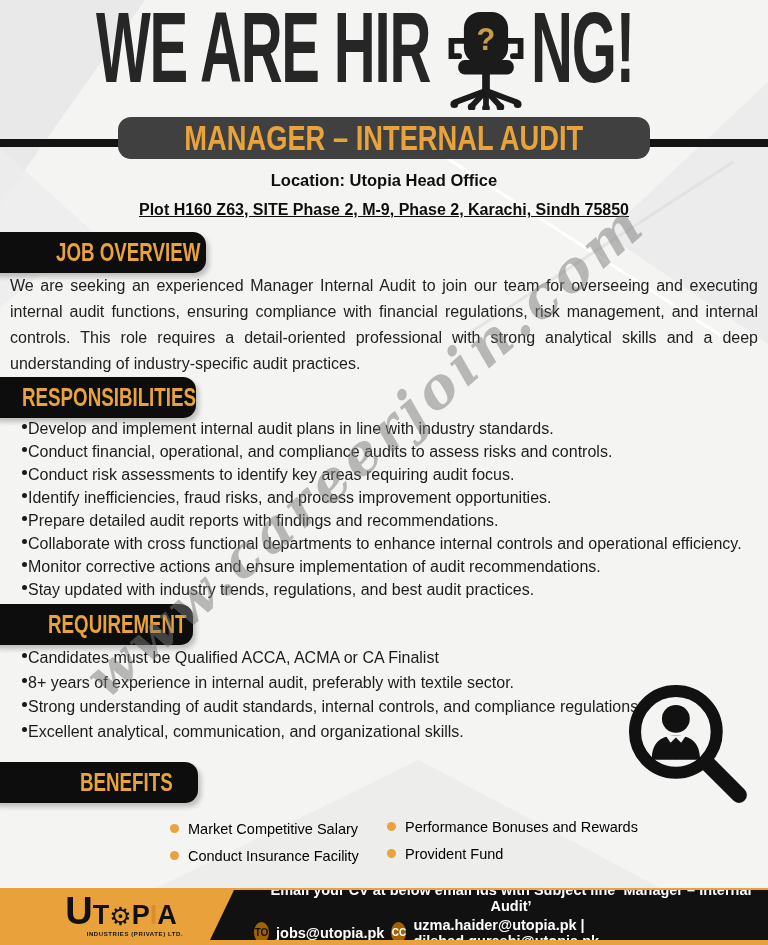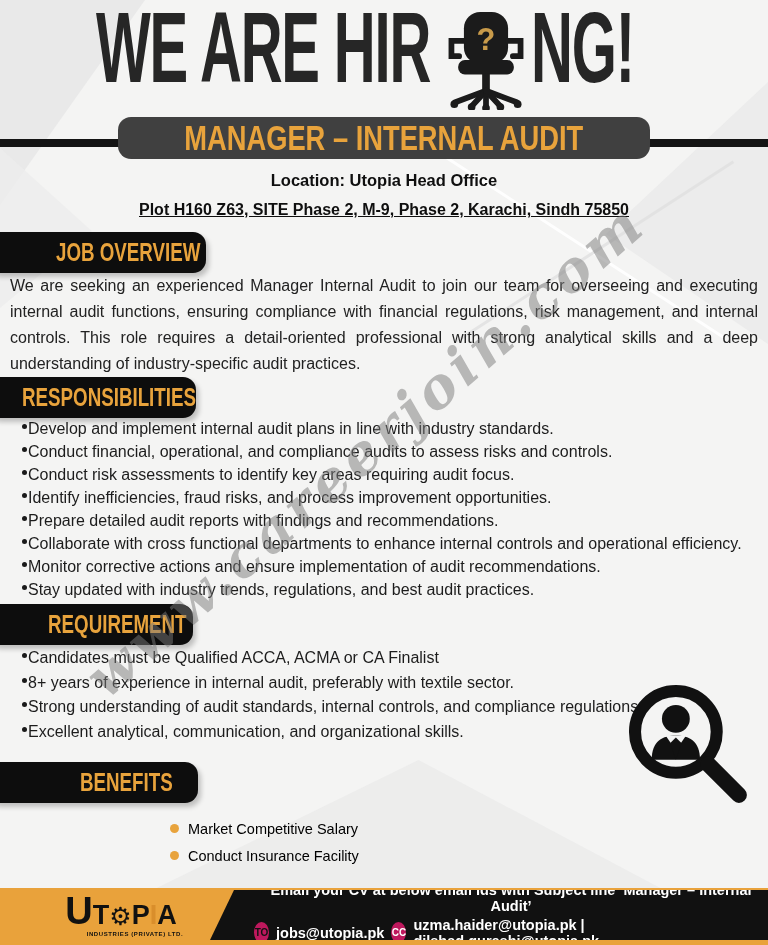--- a/index.html
+++ b/index.html
@@ -96,21 +96,21 @@
   
   .footer { position:absolute; left:0; top:888px; width:768px; height:57px; background:#E9A23B; }
   .footer-black {
     position:absolute; left:210px; top:2px; width:558px; height:50px; background:#111;
     clip-path:polygon(24px 0, 100% 0, 100% 100%, 0 100%);
     display:flex; flex-direction:column; justify-content:center; gap:3px; padding-left:44px;
   }
   .footer-line1 { color:#fff; font-size:14.5px; font-weight:bold; text-align:center; }
   .footer-line2 { display:flex; align-items:center; justify-content:center; gap:7px; color:#fff; font-size:14.5px; font-weight:bold; }
   .badge {
-    width:15px; height:21px; border-radius:50%; background:#be185d;
+    width:15px; height:21px; border-radius:50%; background:#a16207;
     display:flex; align-items:center; justify-content:center;
     font-size:10px; font-weight:bold; flex:0 0 auto;
   }
   .badge-to { color:#111; }
   .badge-cc { color:#fff; }
   .cc-badge-wrap { margin-left:0; }
   
   .logo { position:absolute; left:46px; top:6px; width:150px; text-align:center; color:#111; }
   .logo-letters { display:flex; align-items:baseline; justify-content:center; font-weight:bold; line-height:34px; }
   .logo-u { font-size:38px; }
@@ -203,20 +203,24 @@
     <polygon points="58,64 52,70 58,88 64,70" fill="#111"></polygon>
   </svg>
 
   <div class="sec-banner b-benefits">
     <span>BENEFITS</span>
   </div>
   <ul class="benefit-col bcol1">
     <li>Market Competitive Salary</li>
     <li>Conduct Insurance Facility</li>
   </ul>
+  <ul class="benefit-col bcol2">
+    <li>Performance Bonuses and Rewards</li>
+    <li>Provident Fund</li>
+  </ul>
 
   <div class="watermark">www.careerjoin.com</div>
 
   <div class="footer">
     <div class="logo">
       <div class="logo-letters">
         <span class="logo-u">U</span>
           <span class="logo-t">T</span>
           <span class="logo-gear">⚙</span>
           <span class="logo-p">P</span>

